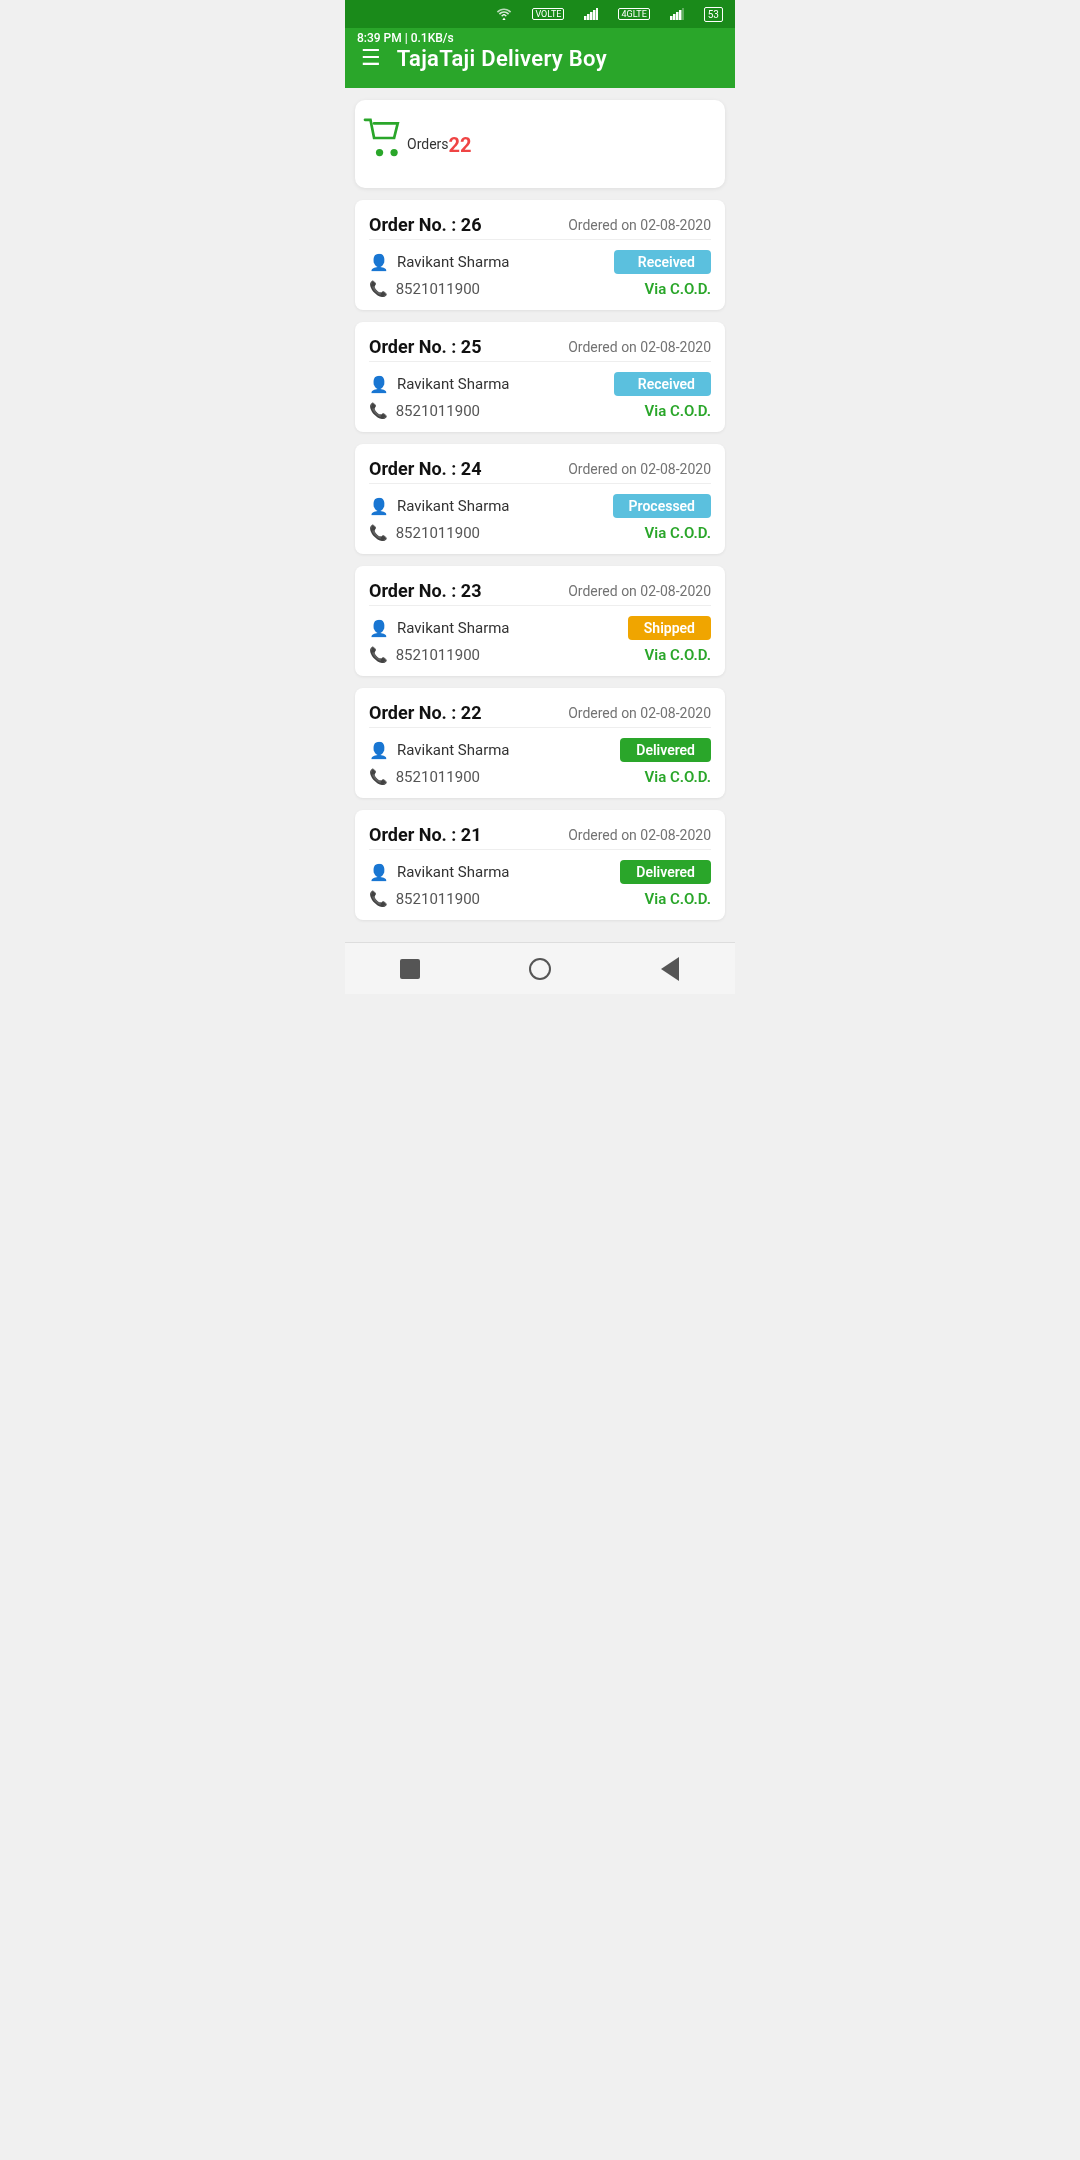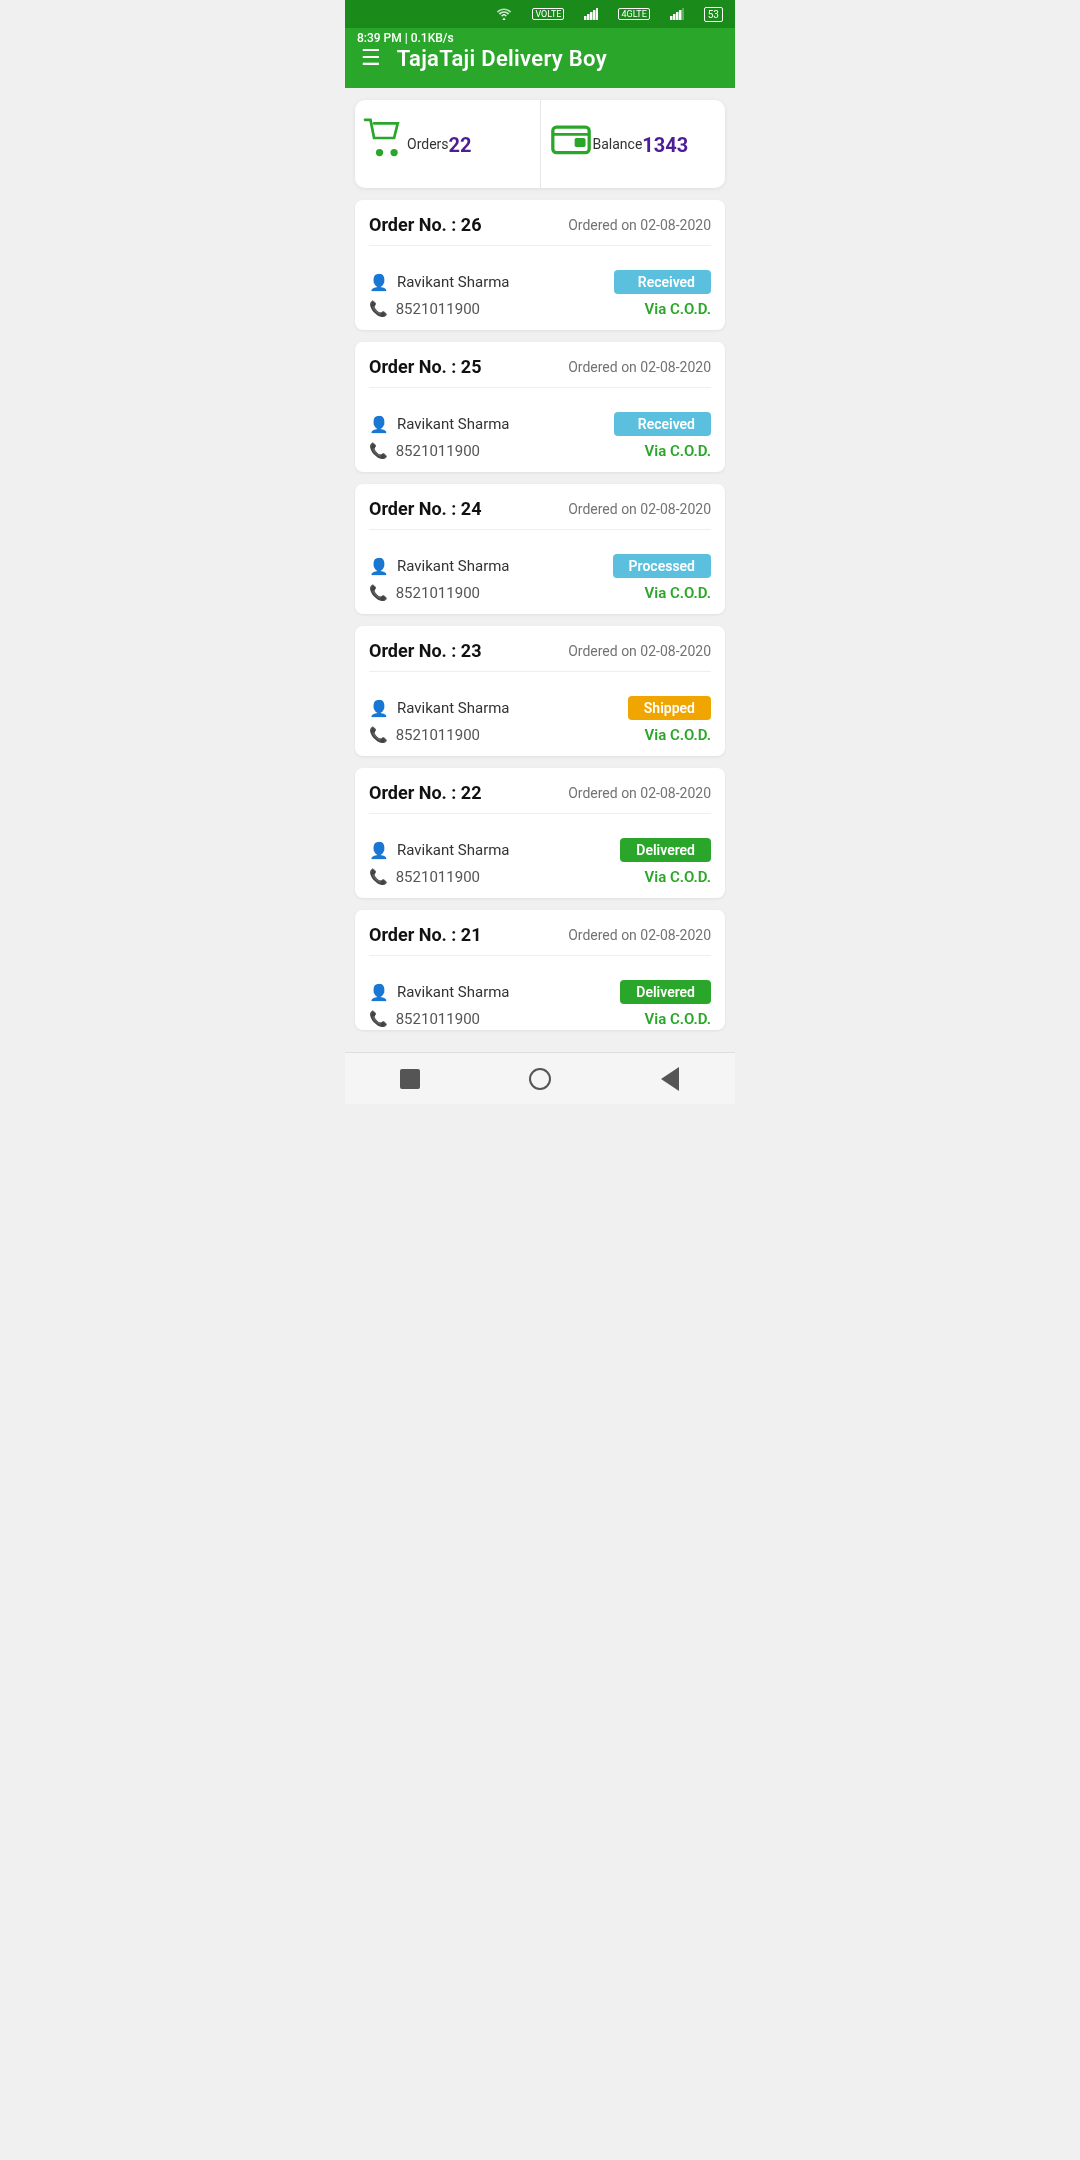--- a/index.html
+++ b/index.html
@@ -102,21 +102,21 @@
 
     .stat-label {
       font-size: 14px;
       color: #333;
       margin-bottom: 2px;
     }
 
     .stat-value {
       font-size: 20px;
       font-weight: 700;
-      color: #4c1d95;
+      color: #ef4444;
     }
 
     
     .icon-cart svg,
     .icon-wallet svg,
     .icon-gift svg {
       width: 44px;
       height: 40px;
       fill: #2aa62a;
     }
@@ -134,23 +134,23 @@
       border-radius: 8px;
       padding: 14px 14px 12px;
       margin-bottom: 10px;
       box-shadow: 0 1px 3px rgba(0,0,0,0.07);
     }
 
     .order-header {
       display: flex;
       justify-content: space-between;
       align-items: center;
-      margin-bottom: 24px;
+      margin-bottom: 10px;
       border-bottom: 1px solid #eee;
-      padding-bottom: 10px;
+      padding-bottom: 4px;
     }
 
     .order-number {
       font-size: 18px;
       font-weight: 700;
       color: #111;
     }
 
     .order-date {
       font-size: 14px;
@@ -328,31 +328,20 @@
     <div class="stat-icon icon-cart">
       <svg viewBox="0 0 24 22" xmlns="http://www.w3.org/2000/svg">
         <path d="M1 1h3l2 10h11l2-8H6" stroke="#2aa62a" stroke-width="1.5" fill="none" stroke-linecap="round"></path>
         <circle cx="9" cy="19" r="2"></circle>
         <circle cx="17" cy="19" r="2"></circle>
       </svg>
     </div>
     <span class="stat-label">Orders</span>
     <span class="stat-value">22</span>
   </div>
-  <div class="stat-card">
-    <div class="stat-icon icon-wallet">
-      <svg viewBox="0 0 24 22" xmlns="http://www.w3.org/2000/svg">
-        <rect x="2" y="5" width="20" height="14" rx="2" stroke="#2aa62a" stroke-width="1.8" fill="none"></rect>
-        <rect x="14" y="11" width="6" height="5" rx="1" fill="#2aa62a"></rect>
-        <line x1="2" y1="9" x2="22" y2="9" stroke="#2aa62a" stroke-width="1.5"></line>
-      </svg>
-    </div>
-    <span class="stat-label">Balance</span>
-    <span class="stat-value">1343</span>
-  </div>
 </div>
 
 <div class="orders-list">
 
   <div class="order-card">
     <div class="order-header">
       <span class="order-number">Order No. : 26</span>
       <span class="order-date">Ordered on 02-08-2020</span>
     </div>
     <div class="order-details">

